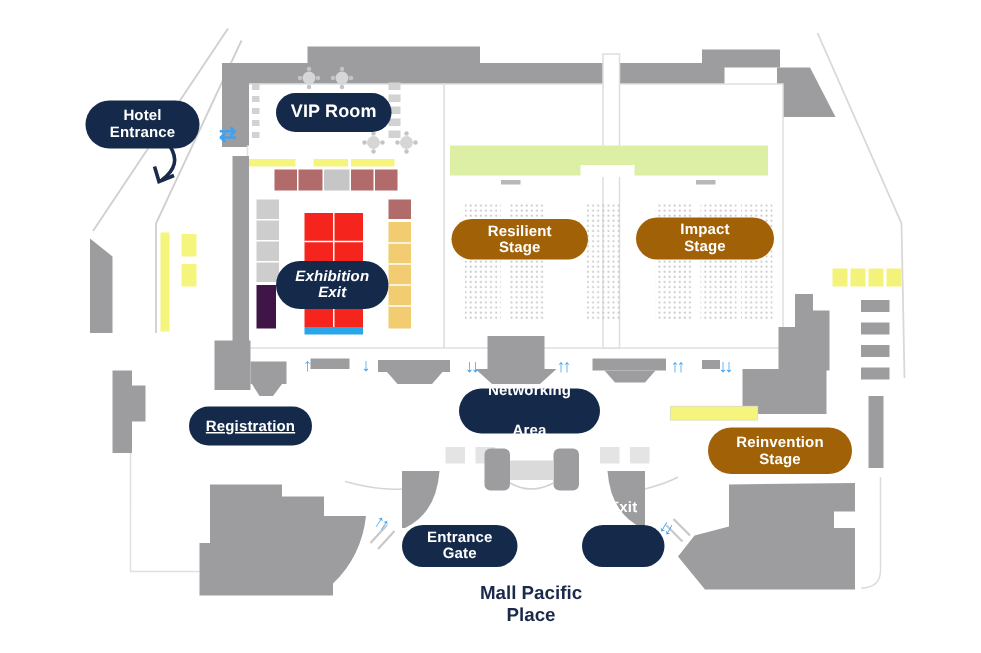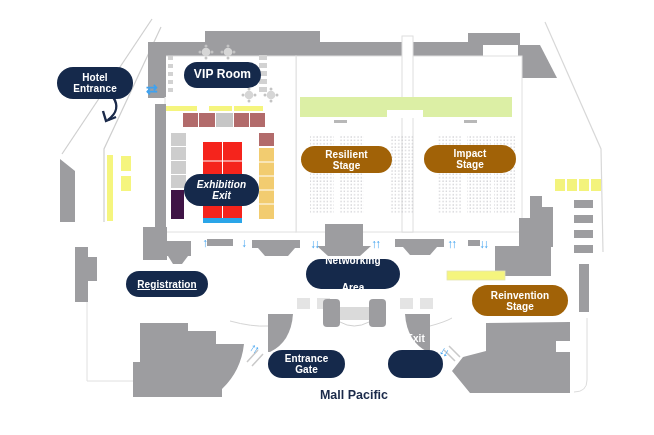--- a/index.html
+++ b/index.html
@@ -284,15 +284,16 @@
   <span class="fa" id="a-down1">↓</span>
   <span class="fa" id="a-down2">↓↓</span>
   <span class="fa" id="a-up2">↑↑</span>
   <span class="fa" id="a-up3">↑↑</span>
   <span class="fa" id="a-down3">↓↓</span>
   <span class="fa" id="a-ent">↑↑</span>
   <span class="fa" id="a-exit">↓↓</span>
 
   <div class="mall-title">
     <span>Mall Pacific</span>
+    <span>Place</span>
   </div>
 
 </div>
 
 </body></html>

